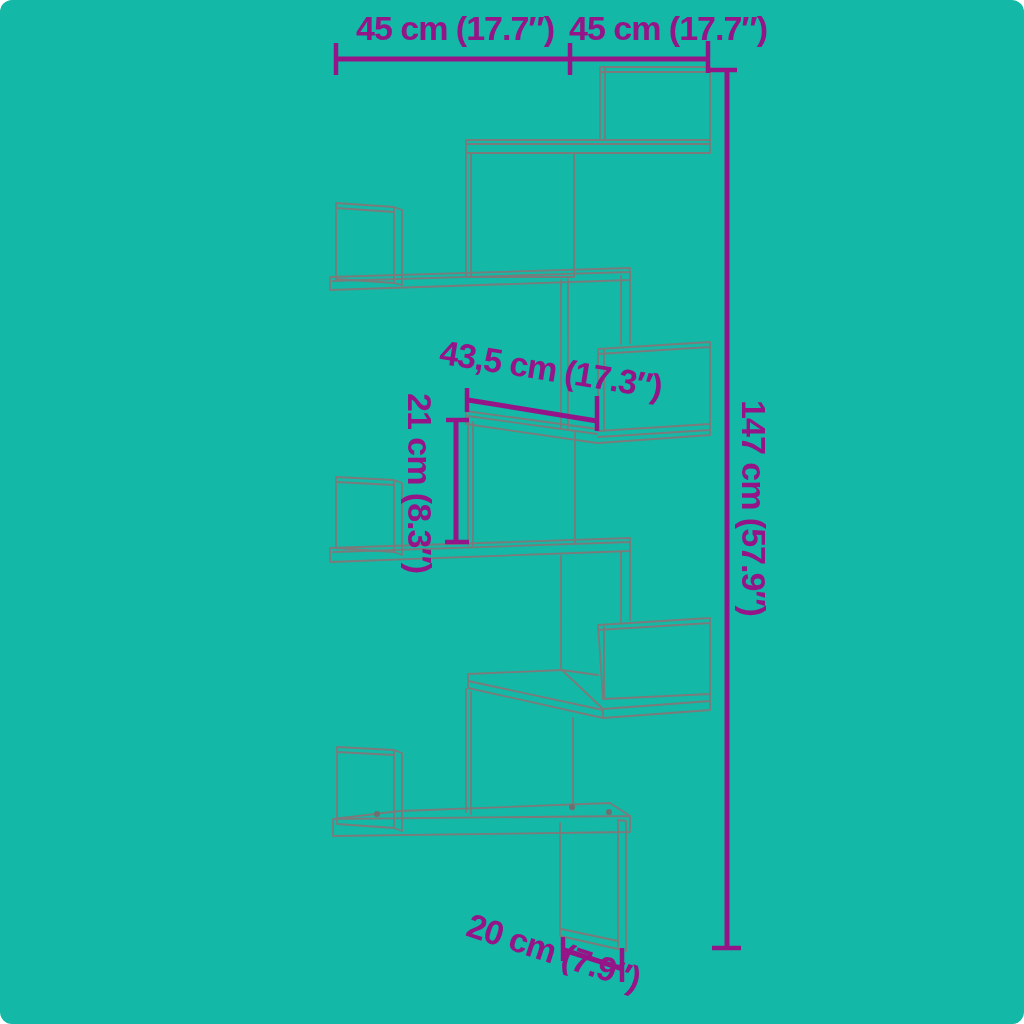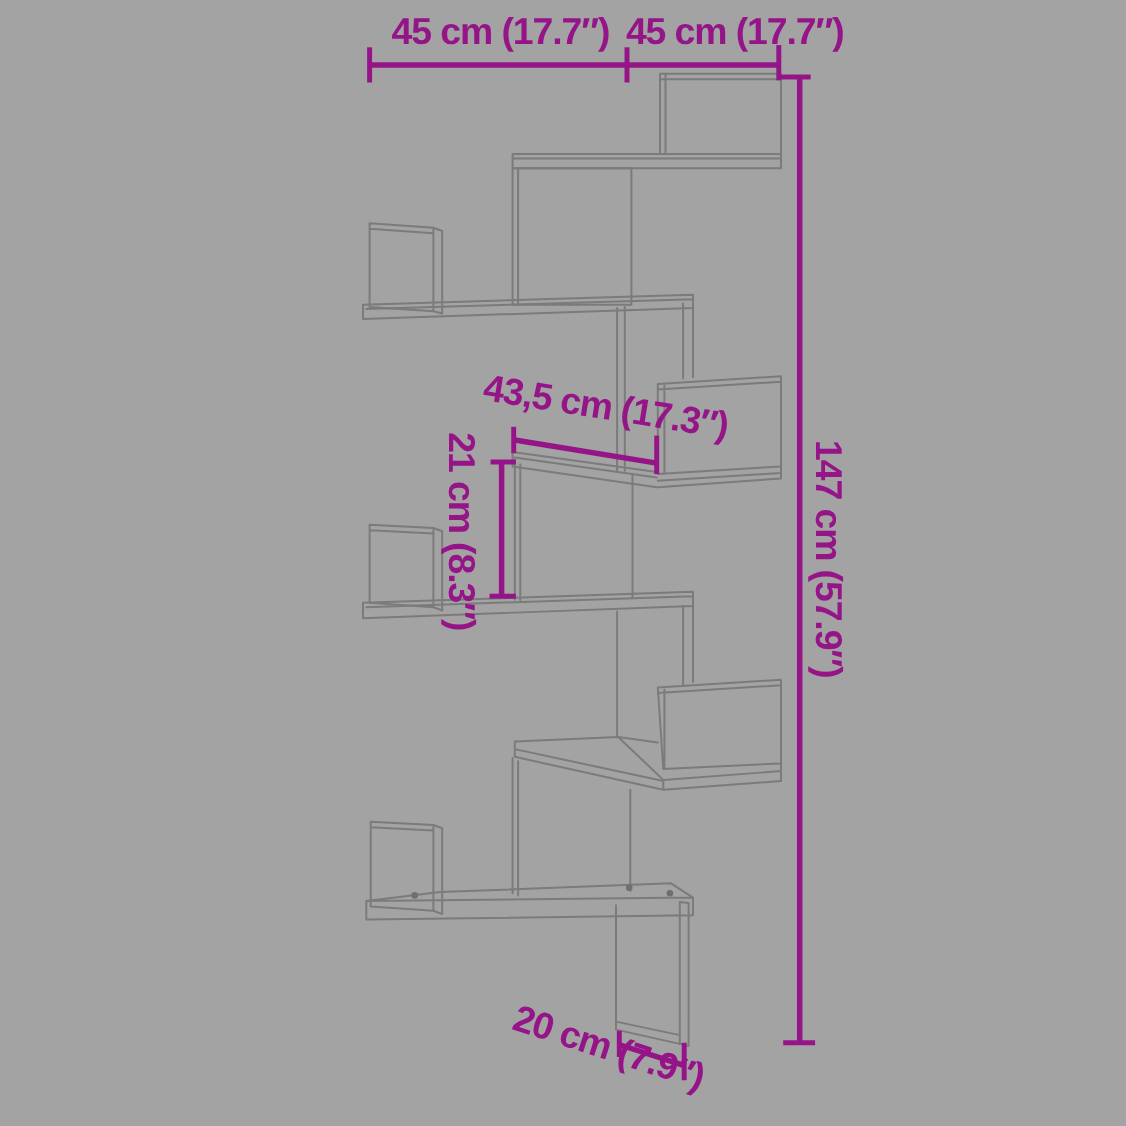--- a/index.html
+++ b/index.html
@@ -8,21 +8,22 @@
     background: #ffffff;
     width: 1024px;
     height: 1024px;
     overflow: hidden;
     font-family: "Liberation Sans", sans-serif;
   }
   .stage {
     position: relative;
     width: 1024px;
     height: 1024px;
-    background: #a3a3a3;
+    background: #14b8a6;
+    border-radius: 12px;
   }
   svg { display: block; }
   .outline {
     fill: none;
     stroke: #7b7b7b;
     stroke-width: 1.8;
     stroke-linejoin: round;
     stroke-linecap: round;
   }
   .dimline {

